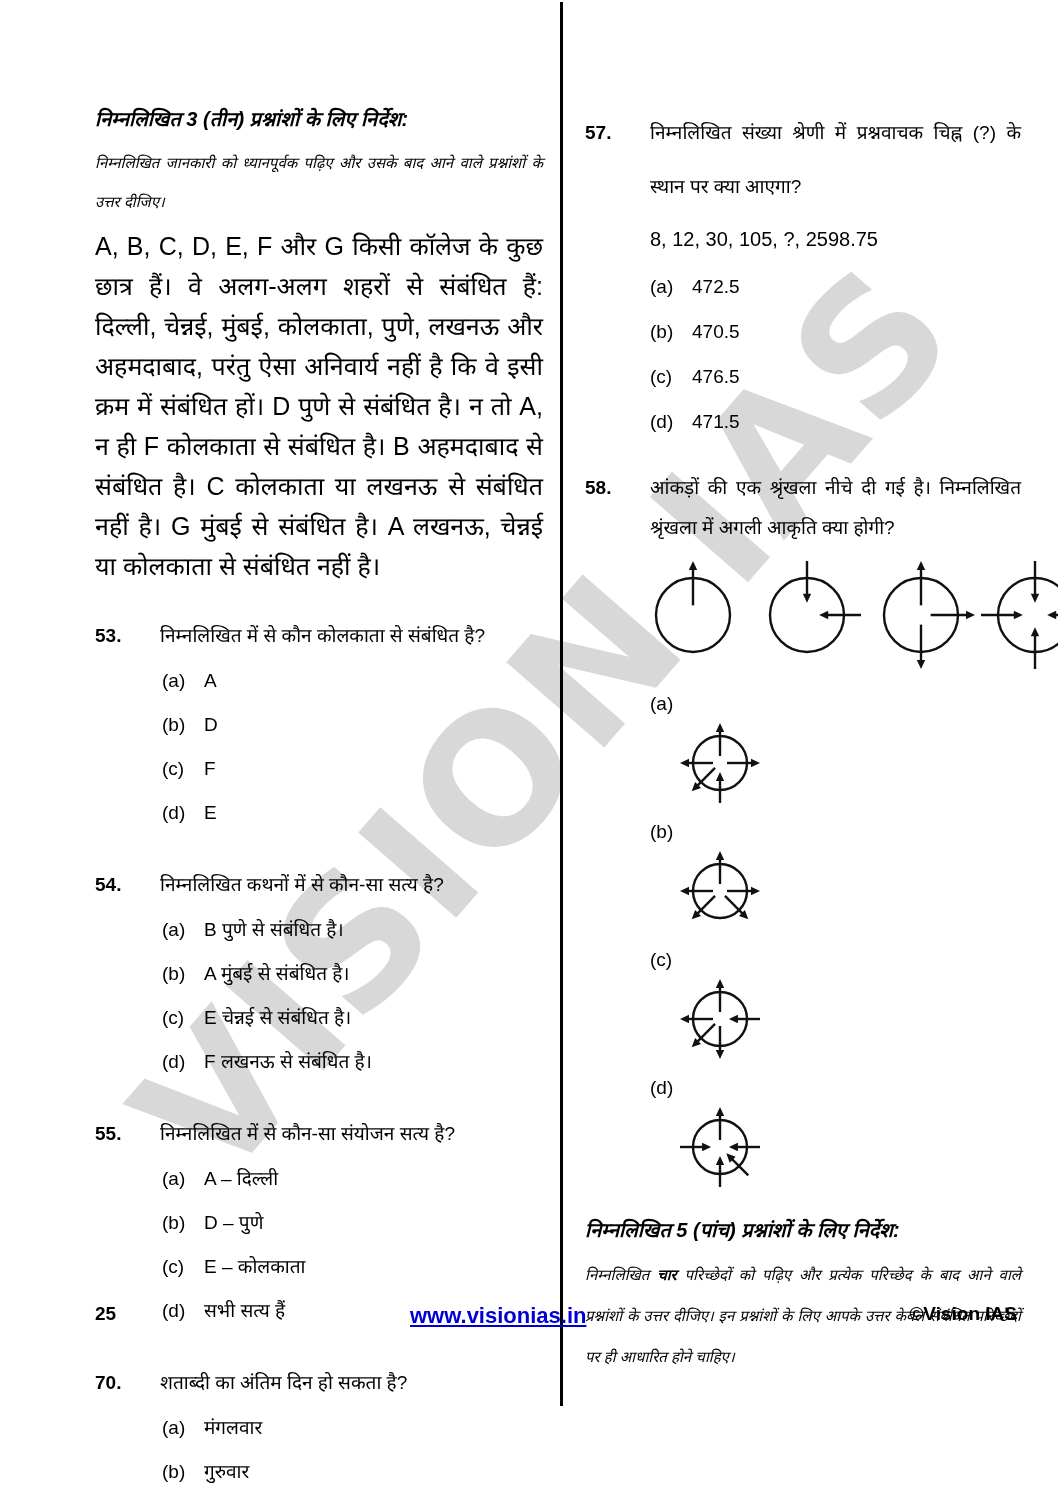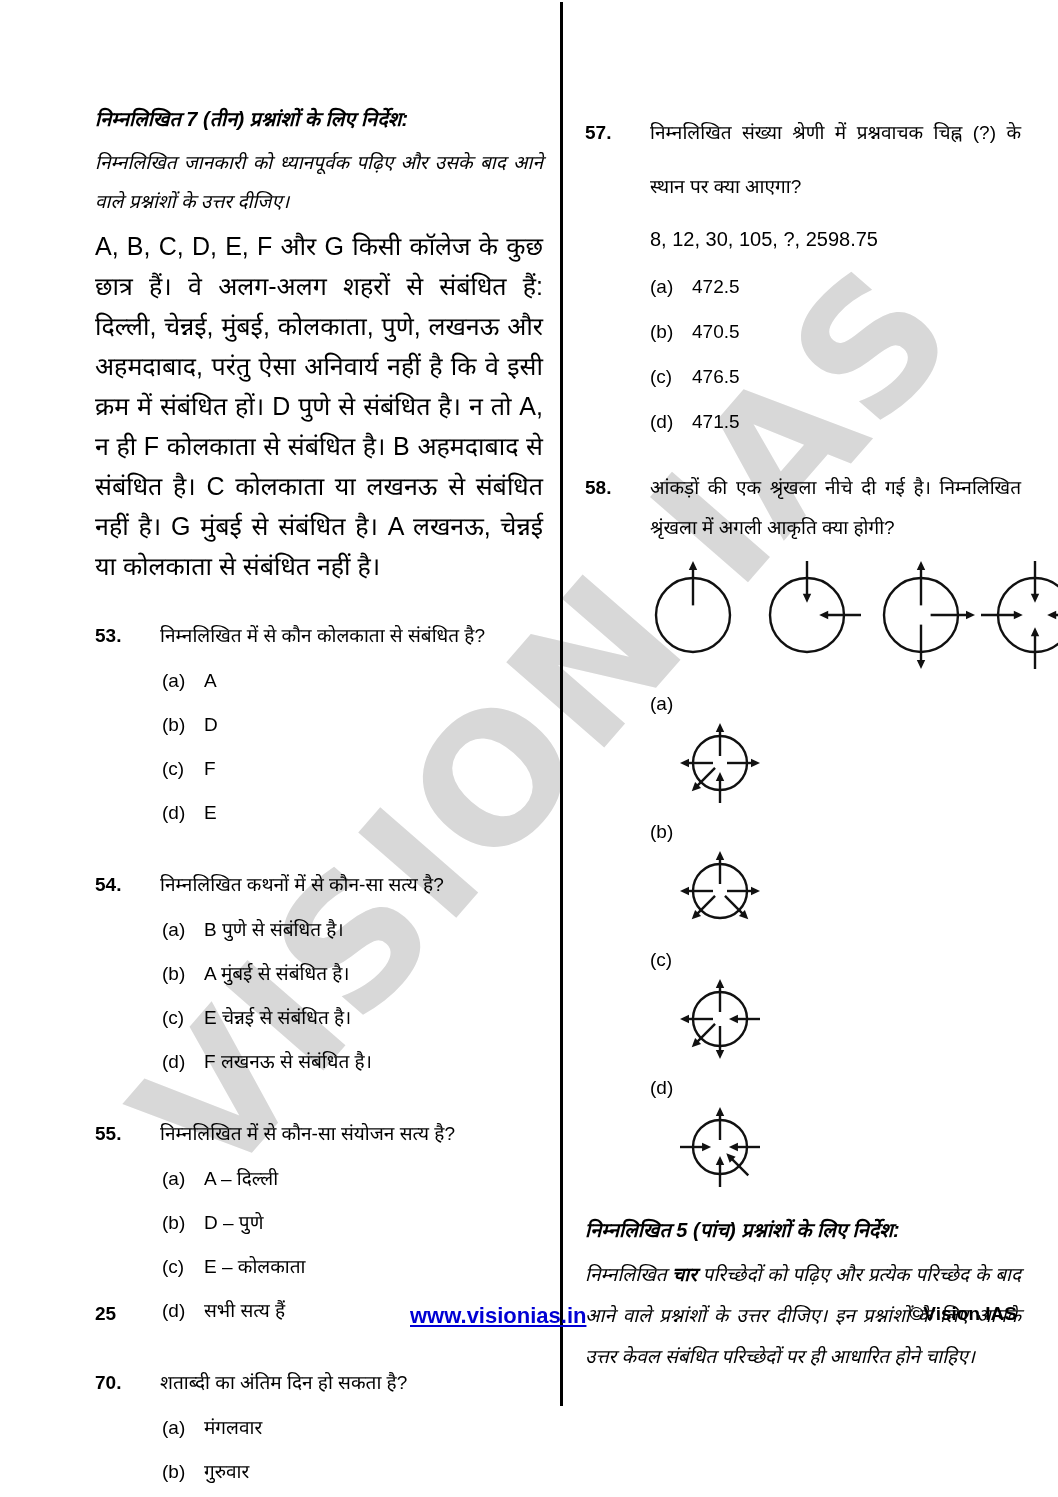--- a/index.html
+++ b/index.html
@@ -6,21 +6,21 @@
   .page{position:relative;width:1058px;height:1497px;background:#ffffff;overflow:hidden;
         font-family:"Liberation Sans","DejaVu Sans",sans-serif;color:#000;}
   .watermark{position:absolute;left:545px;top:722px;transform:translate(-50%,-50%) rotate(-49deg);
         font-size:178px;font-weight:700;letter-spacing:4px;color:#d8d8d8;white-space:nowrap;
         z-index:0;font-family:"DejaVu Sans",sans-serif;}
   .divider{position:absolute;left:560px;top:2px;width:3px;height:1404px;background:#000;z-index:2;}
   .col{position:absolute;z-index:2;}
   .col-left{left:95px;top:103px;width:448px;}
   .col-right{left:585px;top:106px;width:436px;}
   .dir-heading{font-weight:700;font-style:italic;font-size:20px;line-height:32px;margin-bottom:8px;}
-  .dir-body{font-style:italic;font-size:19px;line-height:39px;text-align:justify;}
+  .dir-body{font-style:italic;font-size:15px;line-height:39px;text-align:justify;}
   .passage{font-size:25px;line-height:40px;text-align:justify;margin-top:5px;}
   .question{margin-top:30px;}
   .q-row{display:flex;font-size:19px;line-height:40px;}
   .q-num{font-weight:700;width:65px;flex:none;}
   .q-text{flex:1;text-align:justify;}
   .opts{padding-left:67px;margin-top:3px;}
   .opt{display:flex;font-size:19px;line-height:44px;}
   .opt-label{width:42px;flex:none;}
   
   .col-right .q-row{line-height:40px;justify-content:space-between;}
@@ -41,21 +41,21 @@
 </style>
 </head>
 <body>
 
 <div class="page">
 
   <div class="watermark">VISION IAS</div>
   <div class="divider"></div>
 
   <div class="col col-left">
-    <div class="dir-heading">निम्नलिखित 7 (तीन) प्रश्नांशों के लिए निर्देश:</div>
+    <div class="dir-heading">निम्नलिखित 3 (तीन) प्रश्नांशों के लिए निर्देश:</div>
     <div class="dir-body">निम्नलिखित जानकारी को ध्यानपूर्वक पढ़िए और उसके बाद आने वाले प्रश्नांशों के उत्तर दीजिए।</div>
     <div class="passage">A, B, C, D, E, F और G किसी कॉलेज के कुछ छात्र हैं। वे अलग-अलग शहरों से संबंधित हैं: दिल्ली, चेन्नई, मुंबई, कोलकाता, पुणे, लखनऊ और अहमदाबाद, परंतु ऐसा अनिवार्य नहीं है कि वे इसी क्रम में संबंधित हों। D पुणे से संबंधित है। न तो A, न ही F कोलकाता से संबंधित है। B अहमदाबाद से संबंधित है। C कोलकाता या लखनऊ से संबंधित नहीं है। G मुंबई से संबंधित है। A लखनऊ, चेन्नई या कोलकाता से संबंधित नहीं है।</div>
 
     <div class="question">
       <div class="q-row">
         <span class="q-num">53.</span>
         <span class="q-text">निम्नलिखित में से कौन कोलकाता से संबंधित है?</span>
       </div>
       <div class="opts">
         <div class="opt">

